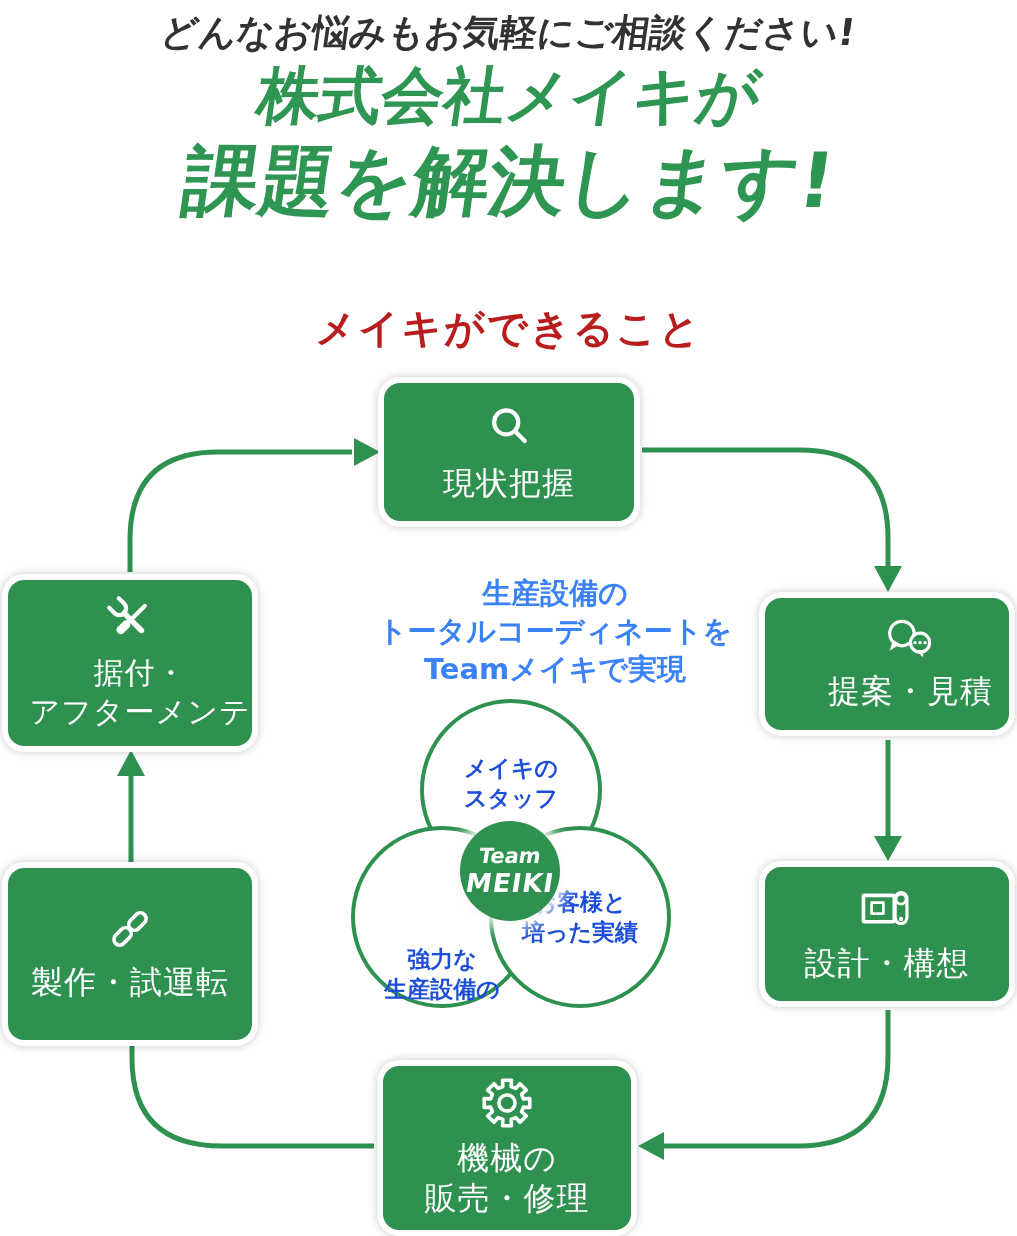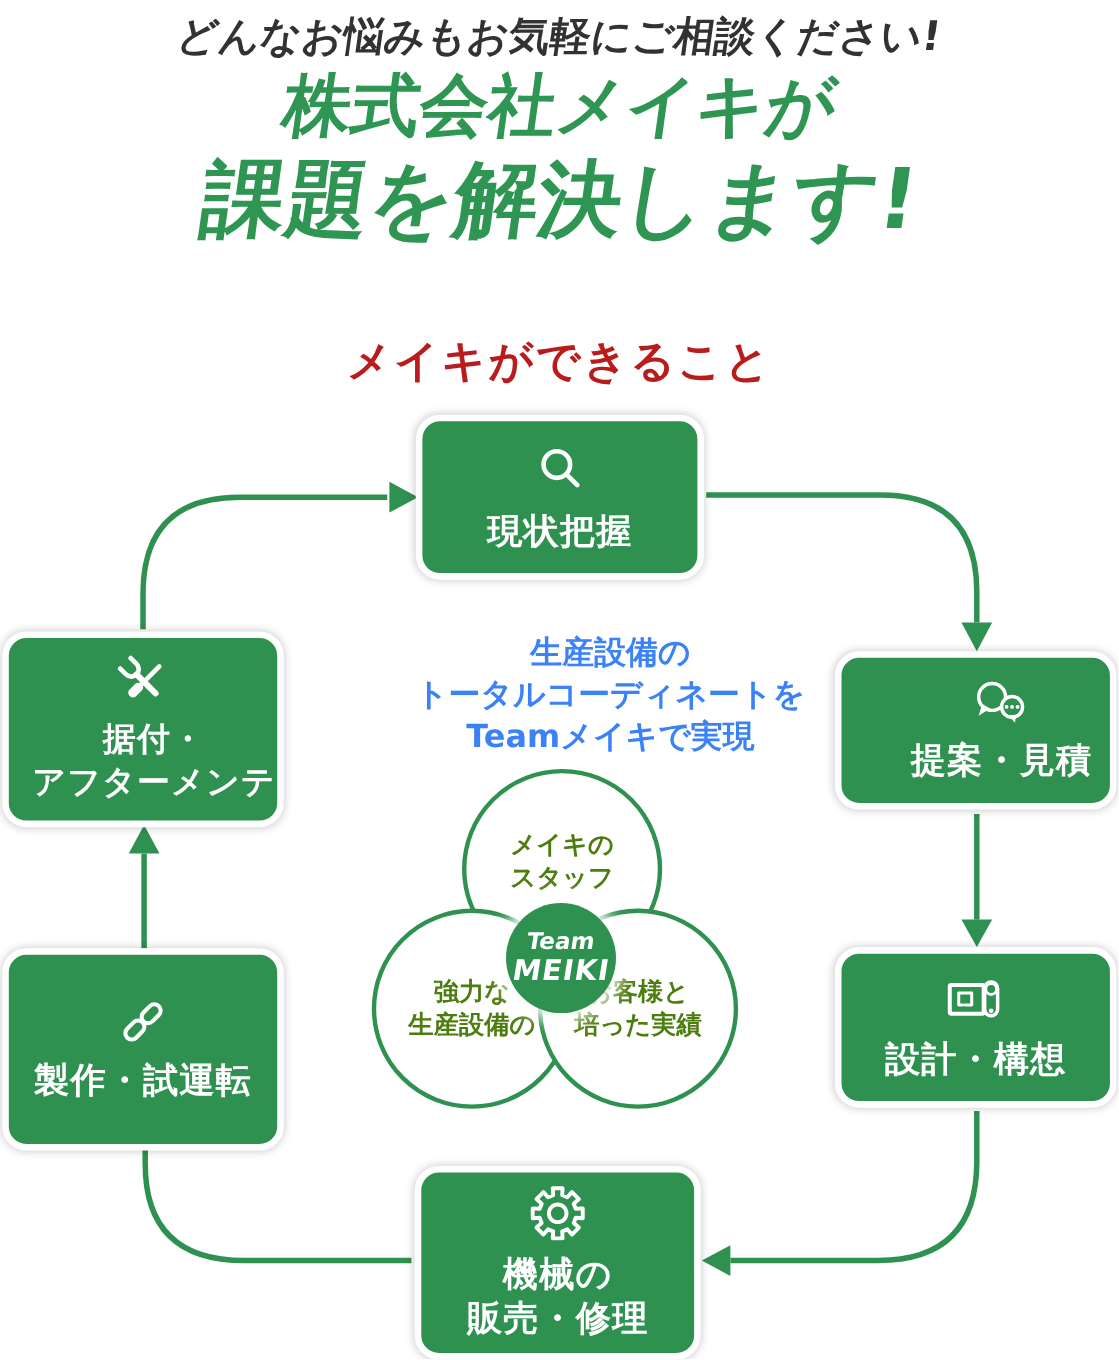--- a/index.html
+++ b/index.html
@@ -20,39 +20,39 @@
     font-size:40px; font-weight:bold; color:#b91c1c; letter-spacing:2px; }
 
   
   .diagram { position:absolute; left:0; top:0; width:1017px; height:1236px; }
   svg.arrows { position:absolute; left:0; top:0; pointer-events:none; }
 
   .flow-box { position:absolute; background:#2f9150; border:6px solid #fff; border-radius:22px;
     box-shadow:0 0 9px rgba(0,0,0,.22); display:flex; flex-direction:column; align-items:center;
     justify-content:center; color:#fff; text-align:center; }
   .flow-box .icon { display:block; line-height:0; margin-bottom:10px; }
-  .flow-box .label { font-size:32px; font-weight:bold; letter-spacing:1px; line-height:40px; }
+  .flow-box .label { font-size:32px; font-weight:normal; letter-spacing:1px; line-height:40px; }
   .flow-box.small-label .label { font-size:30px; line-height:39px;margin-left:20px; }
   .fb-top          { left:378px; top:377px;  width:262px; height:150px; }
   .fb-right-top    { left:759px; top:592px;  width:256px; height:144px;padding-left:47px; }
   .fb-right-bottom { left:759px; top:861px;  width:256px; height:146px; }
   .fb-bottom       { left:377px; top:1060px; width:260px; height:176px; }
   .fb-left-bottom  { left:2px;   top:862px;  width:256px; height:184px; }
   .fb-left-top     { left:2px;   top:574px;  width:256px; height:178px; }
 
   
   .center-message { position:absolute; left:258px; top:574px; width:594px; text-align:center;
     color:#3b82f6; font-weight:bold; font-size:29px; line-height:38px; }
 
   
   .venn-circle { position:absolute; width:182px; height:182px; border-radius:50%;
     background:#fff; border:4px solid #2f9150; display:flex; align-items:center; justify-content:center;
-    text-align:center; color:#4d7c0f; font-weight:bold; font-size:23px; line-height:30px; }
+    text-align:center; color:#1d4ed8; font-weight:bold; font-size:23px; line-height:30px; }
   .vc-top   { left:420px; top:699px; }
-  .vc-left  { left:338px; top:826px; }
+  .vc-left  { left:351px; top:826px;align-items:flex-end; }
   .vc-right { left:489px; top:826px; }
   .vc-top .vlabel { margin-top:-14px; }
   .venn-badge { position:absolute; left:460px; top:821px; width:100px; height:100px; border-radius:50%;
     background:#2f9150; box-shadow:0 0 14px 8px rgba(255,255,255,.92), 0 2px 6px rgba(0,0,0,.15);
     display:flex; flex-direction:column; align-items:center; justify-content:center;
     color:#fff; font-weight:bold; }
   .venn-badge .b1 { font-size:21px; line-height:24px; transform:skewX(-9deg); }
   .venn-badge .b2 { font-size:26px; line-height:30px; letter-spacing:1px; transform:skewX(-9deg); }
 </style>
 </head>

